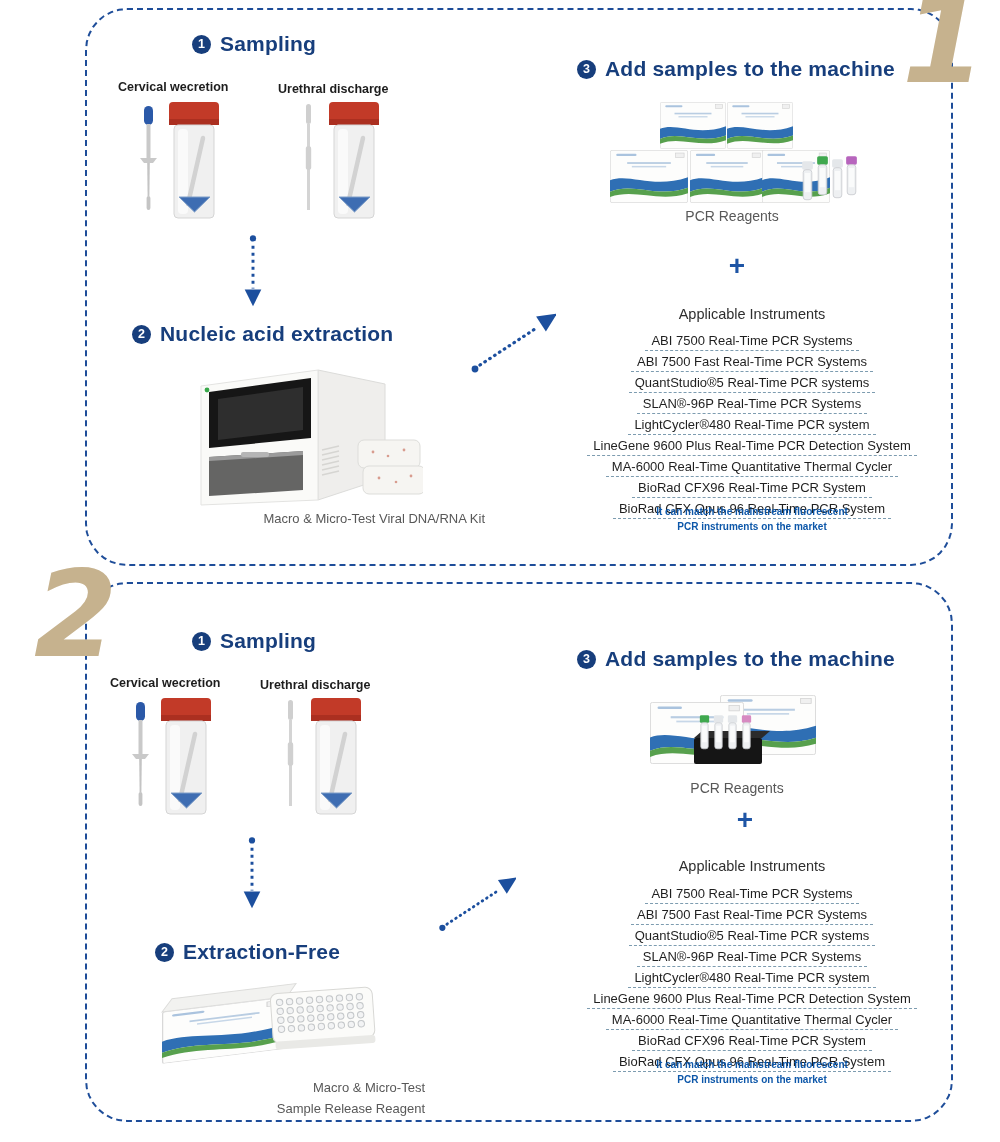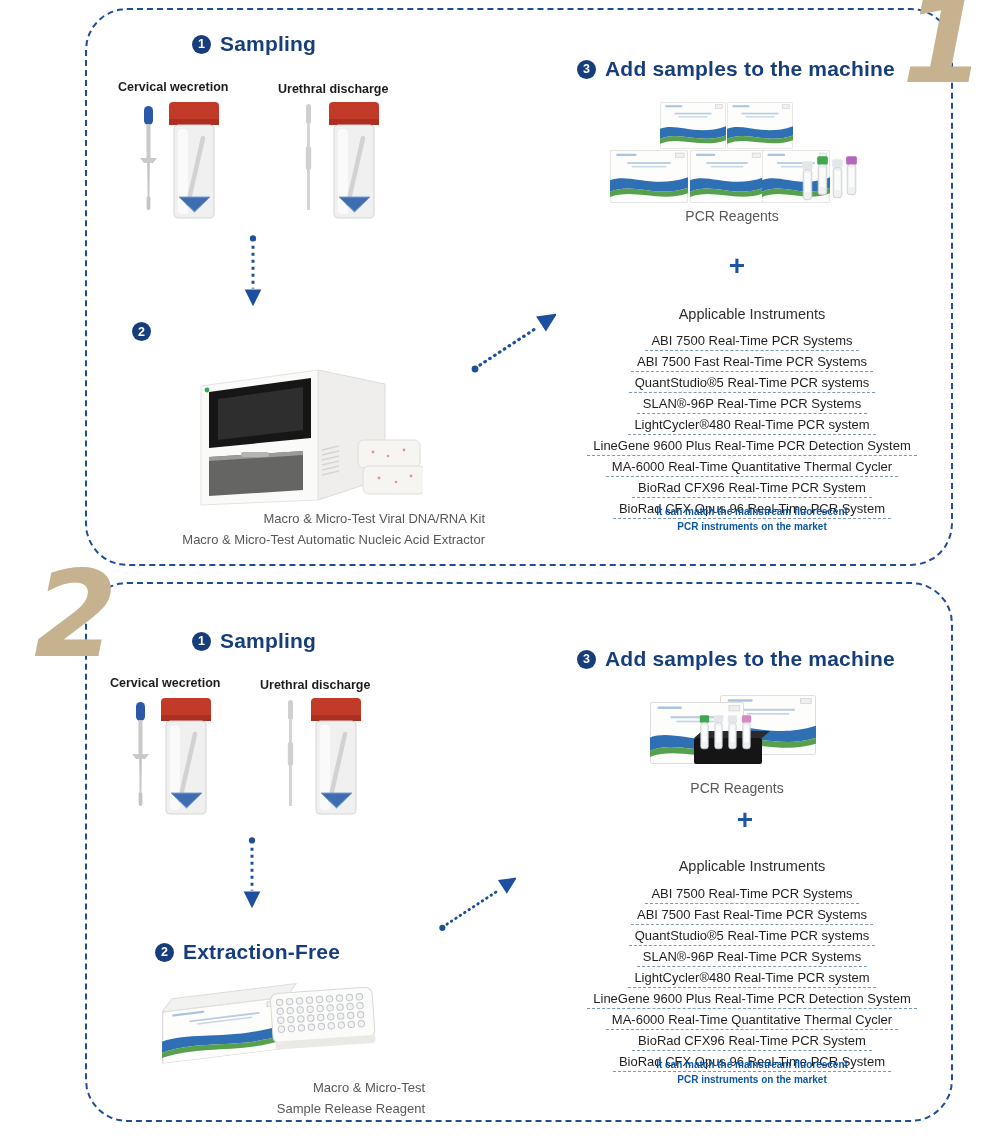--- a/index.html
+++ b/index.html
@@ -215,29 +215,29 @@
 <svg class="illus" style="left:293px;top:100px;" width="100" height="122">
     <use href="#sample-urethral"></use>
   </svg>
 
 <svg class="illus" style="left:243px;top:234px;" width="20" height="78">
     <use href="#arrow-down"></use>
   </svg>
 
 <div class="step-heading" style="left:132px;top:322px;">
   <span class="badge">2</span>
+  <span>Nucleic acid extraction</span>
 </div>
 
 <svg class="illus" style="left:163px;top:358px;" width="260" height="150">
     <use href="#extractor"></use>
   </svg>
 
 <div class="caption" style="left:85px;top:509px;width:400px;">
   <span style="display:block">Macro &amp; Micro-Test Viral DNA/RNA Kit</span>
-  <span style="display:block">Macro &amp; Micro-Test Automatic Nucleic Acid Extractor</span>
 </div>
 
 <svg class="illus" style="left:468px;top:313px;" width="88" height="64">
     <use href="#arrow-diag"></use>
   </svg>
 
 <div class="step-heading" style="left:577px;top:57px;">
   <span class="badge">3</span>
   <span>Add samples to the machine</span>
 </div>

